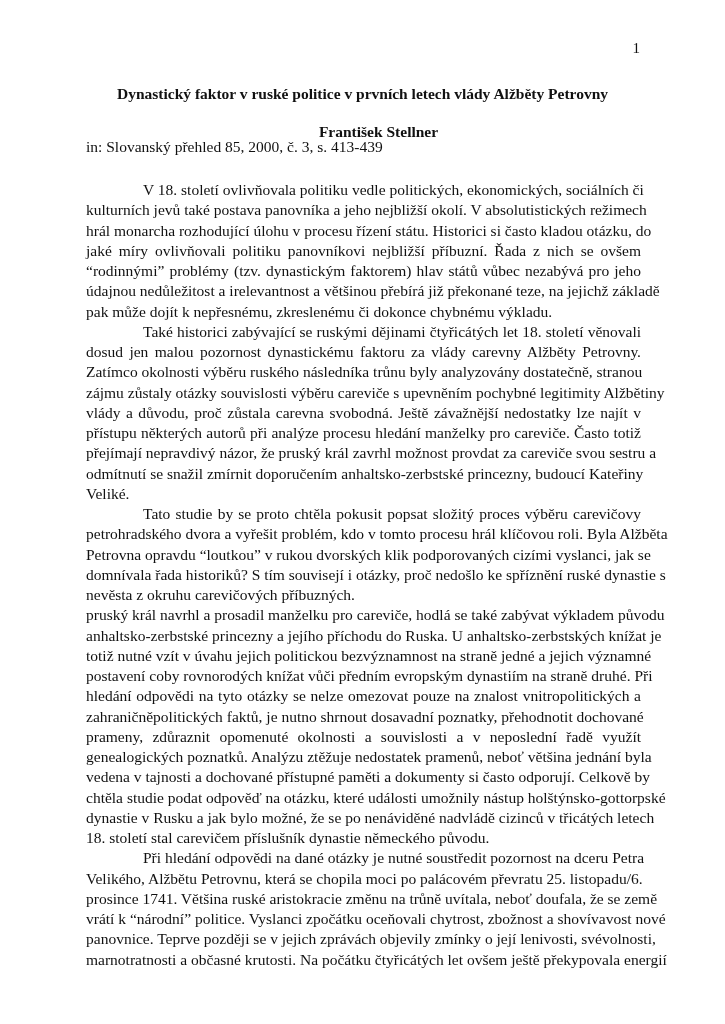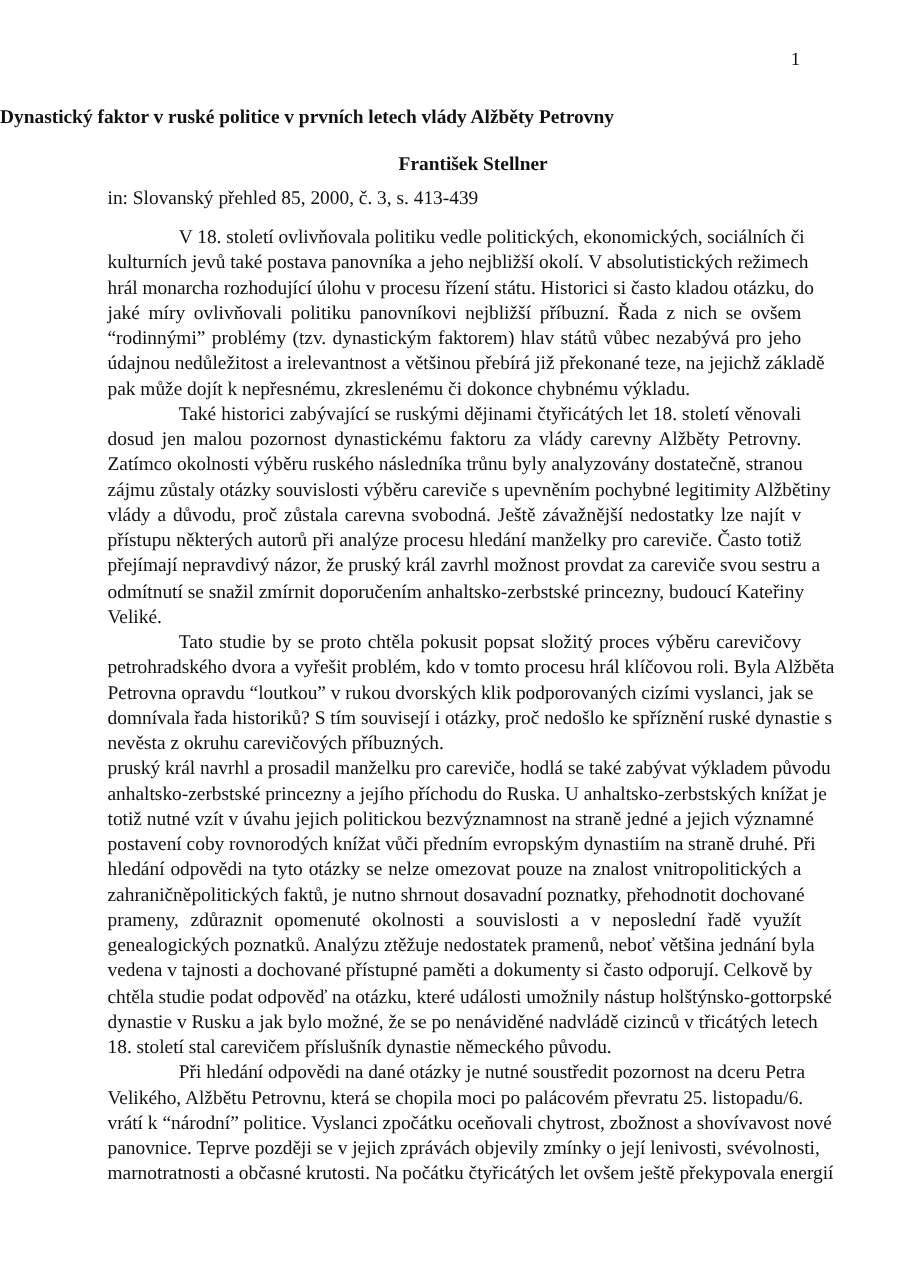--- a/index.html
+++ b/index.html
@@ -6,29 +6,29 @@
   body {
     width: 725px; height: 1024px; position: relative; overflow: hidden;
     font-family: "Liberation Serif", "DejaVu Serif", serif;
     color: #111111;
   }
   .page-number {
     position: absolute; top: 40px; left: 620px; width: 20px; text-align: right;
     font-size: 15px;
   }
   .title {
-    position: absolute; top: 85px; left: 0; width: 725px; 
+    position: absolute; top: 85px; left: 0; width: 725px; text-align: center;
     font-weight: bold; font-size: 15.5px;
   }
   .author {
     position: absolute; top: 123px; left: 16px; width: 725px; text-align: center;
     font-weight: bold; font-size: 15.5px;
   }
   .citation {
-    position: absolute; top: 150px; left: 86px; font-size: 15.5px;
+    position: absolute; top: 138px; left: 86px; font-size: 15.5px;
   }
   .body {
     position: absolute; top: 180px; left: 86px; width: 555px;
     font-size: 15.5px; line-height: 20.25px;
   }
   .line {
     display: block; white-space: nowrap; text-align: justify; text-align-last: justify;
     height: 20.25px; overflow: visible;
   }
   .line.first { padding-left: 57px; }
@@ -80,17 +80,18 @@
       <span class="line">prameny,  zdůraznit  opomenuté okolnosti a souvislosti a v neposlední řadě využít</span>
       <span class="line">genealogických poznatků. Analýzu ztěžuje nedostatek pramenů, neboť většina jednání byla</span>
       <span class="line">vedena v tajnosti a dochované přístupné paměti a dokumenty si často odporují. Celkově by</span>
       <span class="line">chtěla studie podat odpověď na otázku, které události umožnily nástup holštýnsko-gottorpské</span>
       <span class="line">dynastie v Rusku a jak bylo možné, že se po nenáviděné nadvládě cizinců v třicátých letech</span>
       <span class="line last">18. století stal carevičem příslušník dynastie německého původu.</span>
     </div>
     <div>
       <span class="line first">Při hledání odpovědi na dané otázky je nutné soustředit pozornost na dceru Petra</span>
       <span class="line">Velikého, Alžbětu Petrovnu,  která se chopila moci po palácovém převratu 25. listopadu/6.</span>
+      <span class="line">prosince  1741. Většina ruské aristokracie změnu na trůně uvítala, neboť doufala, že se země</span>
       <span class="line">vrátí k “národní” politice. Vyslanci zpočátku oceňovali chytrost, zbožnost a  shovívavost nové</span>
       <span class="line">panovnice. Teprve později se v jejich zprávách objevily zmínky o její lenivosti,  svévolnosti,</span>
       <span class="line">marnotratnosti a občasné krutosti. Na počátku čtyřicátých let ovšem ještě překypovala energií</span>
     </div>
   </div>
 
 </body></html>

